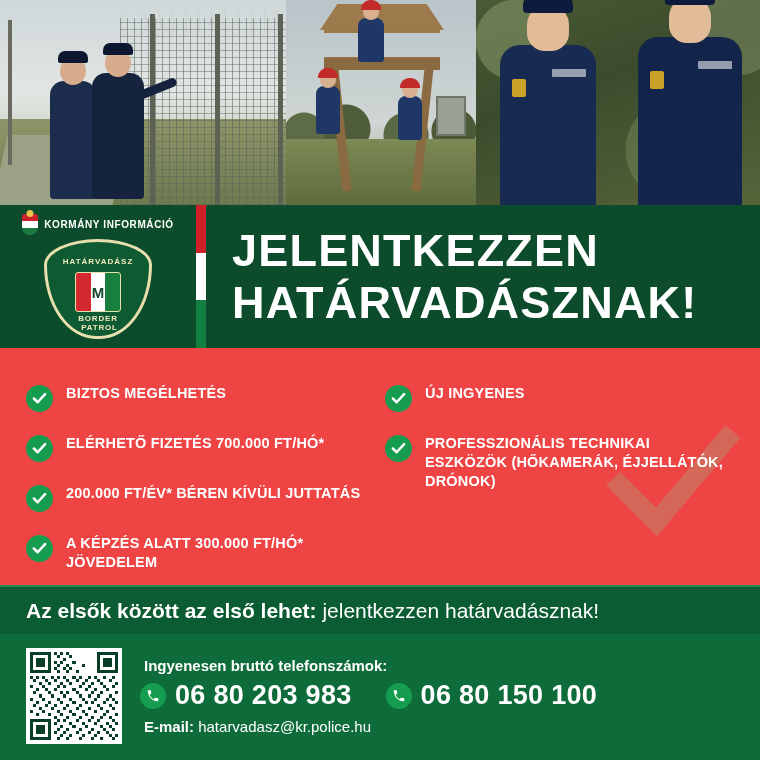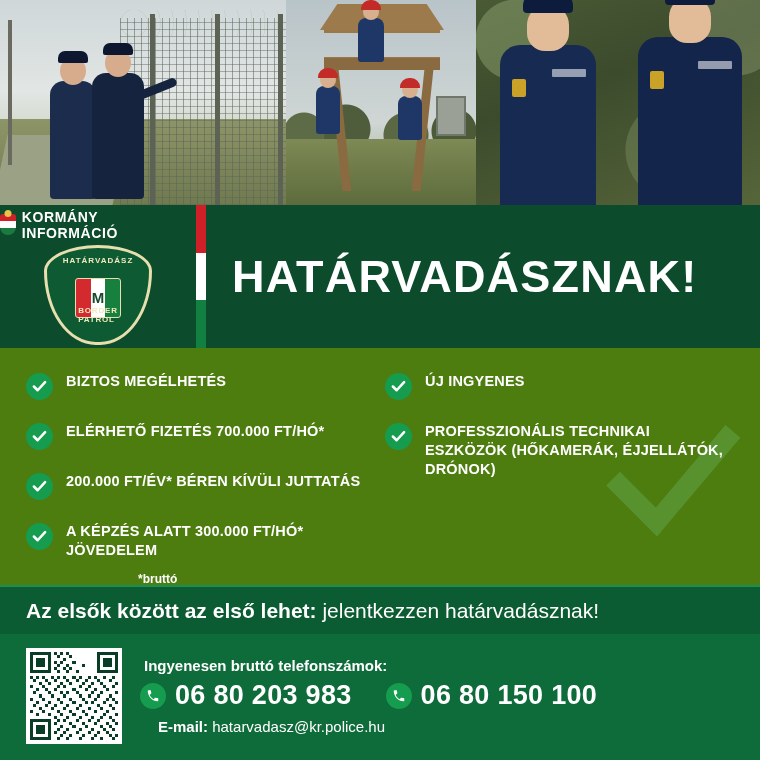--- a/index.html
+++ b/index.html
@@ -94,45 +94,45 @@
     height: 143px;
     background: #0c4b2b;
     display: flex; align-items: center;
   }
   .logo-box {
     width: 196px; height: 100%;
     display: flex; flex-direction: column; align-items: center; justify-content: center;
     position: relative;
   }
   .gov-line { display:flex; align-items:center; gap:6px; margin-bottom:4px; }
-  .gov-text { color:#ffffff; font-size:14px; letter-spacing:.6px; font-weight:600; }
+  .gov-text { color:#ffffff; font-size:10px; letter-spacing:.6px; font-weight:600; }
   .cimer { width:16px; height:21px; background:linear-gradient(#cf2027 0 33%, #ffffff 33% 66%, #1b7a3e 66% 100%); border-radius:3px 3px 8px 8px; position:relative; }
   .cimer:after { content:""; position:absolute; top:-4px; left:50%; transform:translateX(-50%); width:7px; height:7px; border-radius:50%; background:#e8c24a; }
   .shield {
     width: 108px; height: 100px; position: relative;
     background:#0e5b33; border:3px solid #e8dfae;
     border-radius: 50% 50% 48% 48% / 26% 26% 74% 74%;
     display:flex; flex-direction:column; align-items:center; justify-content:center;
   }
-  .shield-top { color:#f2e9bd; font-size:8px; letter-spacing:1px; font-weight:700; position:absolute; top:8px; }
+  .shield-top { color:#f2e9bd; font-size:8px; letter-spacing:1px; font-weight:700; position:absolute; top:15px; }
   .flag { width:46px; height:40px; margin-top:6px; background:linear-gradient(90deg,#d22a2f 0 33%, #ffffff 33% 66%, #18803f 66% 100%); border:1.5px solid #e8dfae; border-radius:3px; display:flex;align-items:center;justify-content:center; }
   .flag span { font-size:15px; font-weight:700; color:#154a2c; }
-  .shield-bot { color:#f2e9bd; font-size:8px; font-weight:700; letter-spacing:.8px; position:absolute; bottom:18px; text-align:left; line-height:9px; }
+  .shield-bot { color:#f2e9bd; font-size:8px; font-weight:700; letter-spacing:.8px; position:absolute; bottom:4px; text-align:right; line-height:9px; }
   .tricolor { position:absolute; left:196px; top:0; bottom:0; width:10px;
      background:linear-gradient(#cf2027 0 33.3%, #ffffff 33.3% 66.6%, #128041 66.6% 100%); }
   .titles { padding-left: 36px; }
   .title1 { color:#ffffff; font-size:45px; font-weight:700; letter-spacing:1.2px; line-height:52px; }
   .title2 { color:#ffffff; font-size:45px; font-weight:700; letter-spacing:1.2px; line-height:52px; }
 
   
   .benefits {
     position: relative;
     flex: 1;
-    background:#4d7c0f;
-    padding: 24px 26px 10px 26px;
+    background:#ef4444;
+    padding: 36px 26px 10px 26px;
     display: flex; gap: 10px;
     overflow: hidden;
   }
   .bigcheck {
     position:absolute; right:18px; top:70px; width:140px; height:130px;
     opacity:.22;
   }
   .col { width: 50%; position: relative; z-index: 2; }
   .item { display:flex; align-items:flex-start; gap:13px; margin-bottom:22px; }
   .tick {
@@ -160,21 +160,21 @@
   }
   .qr { width:96px; height:96px; flex:0 0 auto; background:#ffffff; padding:4px; }
   .qr svg { display:block; }
   .cinfo { flex:1; }
   .clabel { color:#ffffff; font-size:15px; font-weight:700; margin-bottom:6px; margin-left:4px; }
   .phones { display:flex; gap:34px; align-items:center; margin-bottom:7px; }
   .phone { display:flex; align-items:center; gap:9px; }
   .pic { width:26px; height:26px; border-radius:50%; background:#169c4f; display:flex;align-items:center;justify-content:center; }
   .pic svg { width:14px; height:14px; }
   .pnum { color:#ffffff; font-size:27px; font-weight:700; letter-spacing:.3px; }
-  .email { color:#ffffff; font-size:15px; margin-left:18px; }
+  .email { color:#ffffff; font-size:15px; margin-left:4px; }
   .email b { font-weight:700; }
 </style>
 </head>
 <body>
 
 <div class="poster">
 
   <div class="photo-strip">
     <div class="photo p1">
       <div class="sky"></div>
@@ -248,20 +248,21 @@
       <div class="shield">
         <div class="shield-top">HATÁRVADÁSZ</div>
         <div class="flag">
           <span>M</span>
         </div>
         <div class="shield-bot">BORDER<br>PATROL</div>
       </div>
     </div>
     <div class="tricolor"></div>
     <div class="titles">
+      <div class="title1">JELENTKEZZEN</div>
       <div class="title2">HATÁRVADÁSZNAK!</div>
     </div>
   </div>
 
   <div class="benefits">
     <svg class="bigcheck" viewBox="0 0 100 100">
       <path d="M10 52 L38 80 L92 16" fill="none" stroke="#7ee2a2" stroke-width="15" stroke-linecap="square"></path>
     </svg>
 
     <div class="col">

